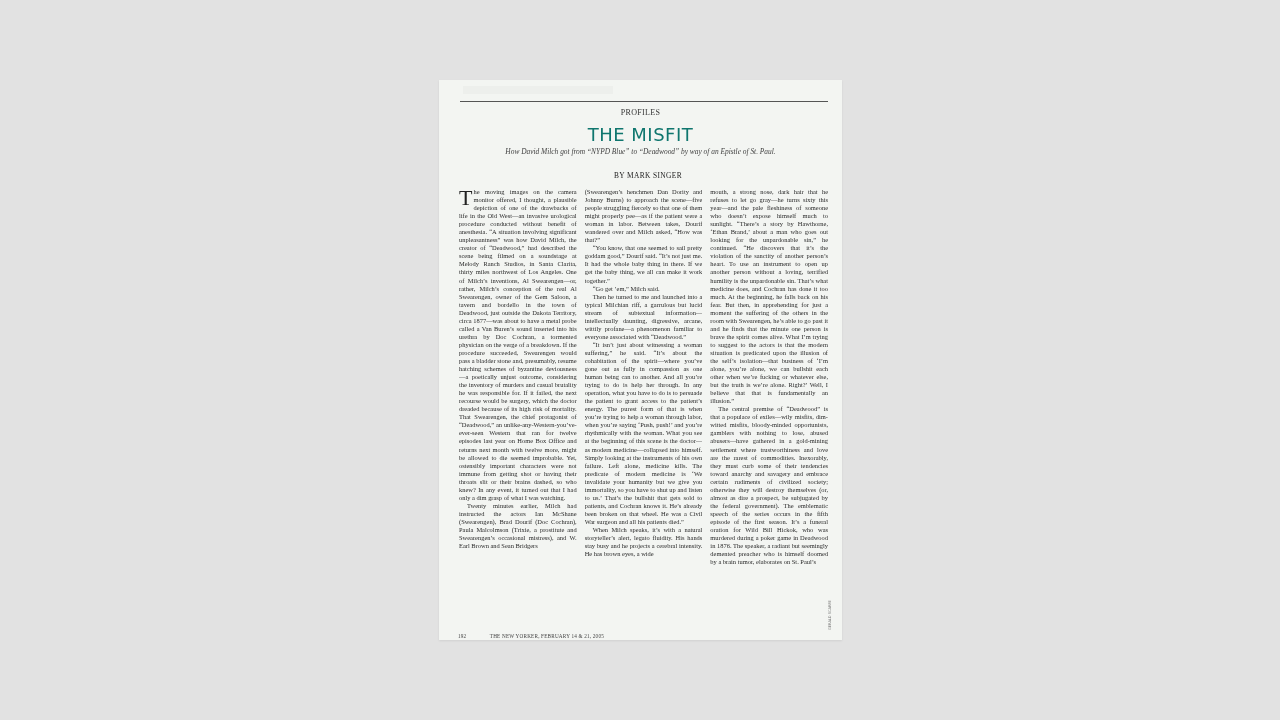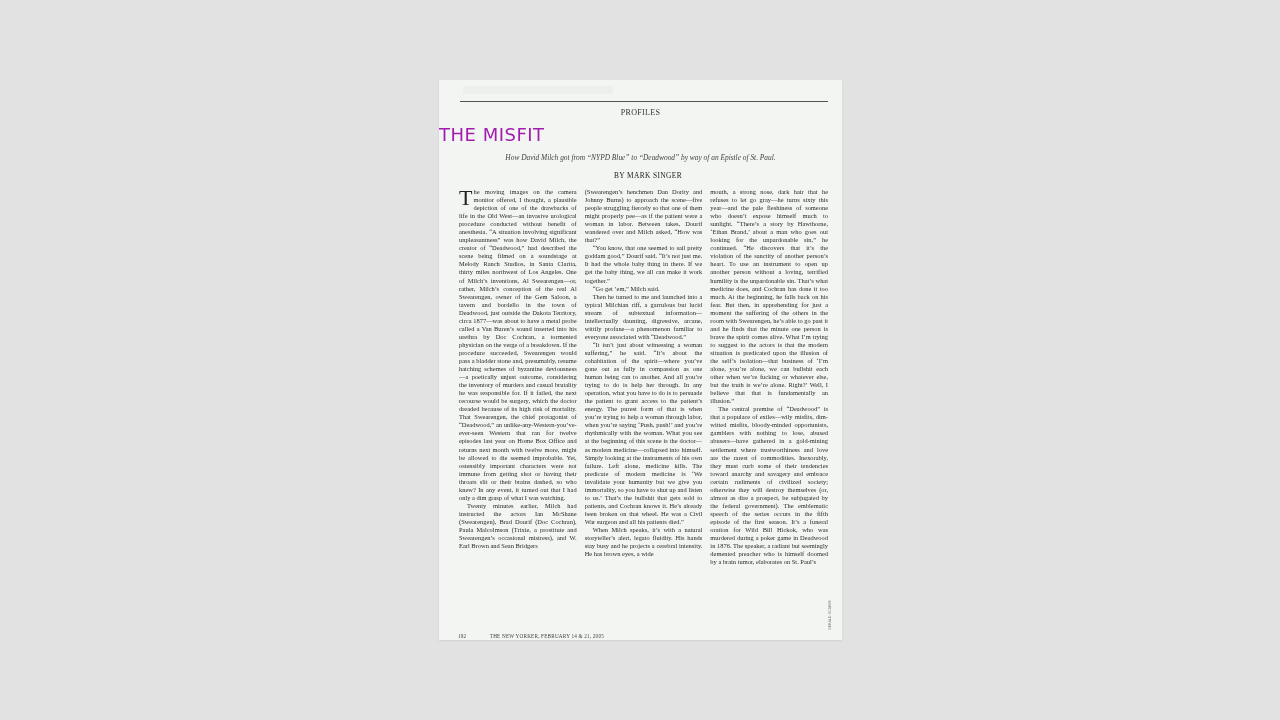--- a/index.html
+++ b/index.html
@@ -16,25 +16,25 @@
     background: rgba(0,0,0,0.025);
   }
   .rule {
     position: absolute; left: 21px; right: 14px; top: 21px; height: 1px; background: #555;
   }
   .section {
     position: absolute; top: 28px; left: 0; right: 0; text-align: center;
     font-size: 8px; letter-spacing: 0.3px; color: #333;
   }
   .title {
-    position: absolute; top: 44px; left: 0; right: 0; text-align: left;
-    font-family: "DejaVu Sans", "Liberation Sans", sans-serif; font-size: 18px; color: #a21caf; letter-spacing: 0.5px;
+    position: absolute; top: 44px; left: 0; right: 0; text-align: center;
+    font-family: "DejaVu Sans", "Liberation Sans", sans-serif; font-size: 18px; color: #0f766e; letter-spacing: 0.5px;
   }
   .dek {
-    position: absolute; top: 73px; left: 0; right: 0; text-align: center;
+    position: absolute; top: 67px; left: 0; right: 0; text-align: center;
     font-style: italic; font-size: 7.4px; color: #444;
   }
   .byline {
     position: absolute; top: 91px; left: 0; right: 0; text-align: center;
     font-size: 7.4px; letter-spacing: 0.4px; color: #222; margin-left: 15px;
   }
   .columns {
     position: absolute; top: 108px; left: 20px; width: 369px; height: 440px;
     display: flex; gap: 8px;
   }

